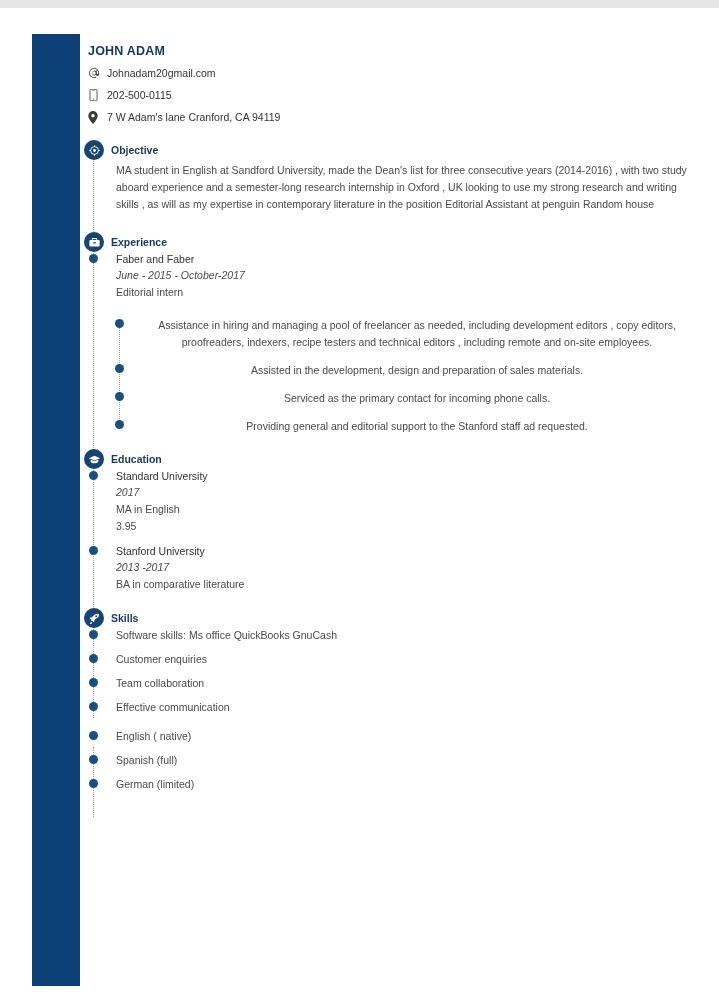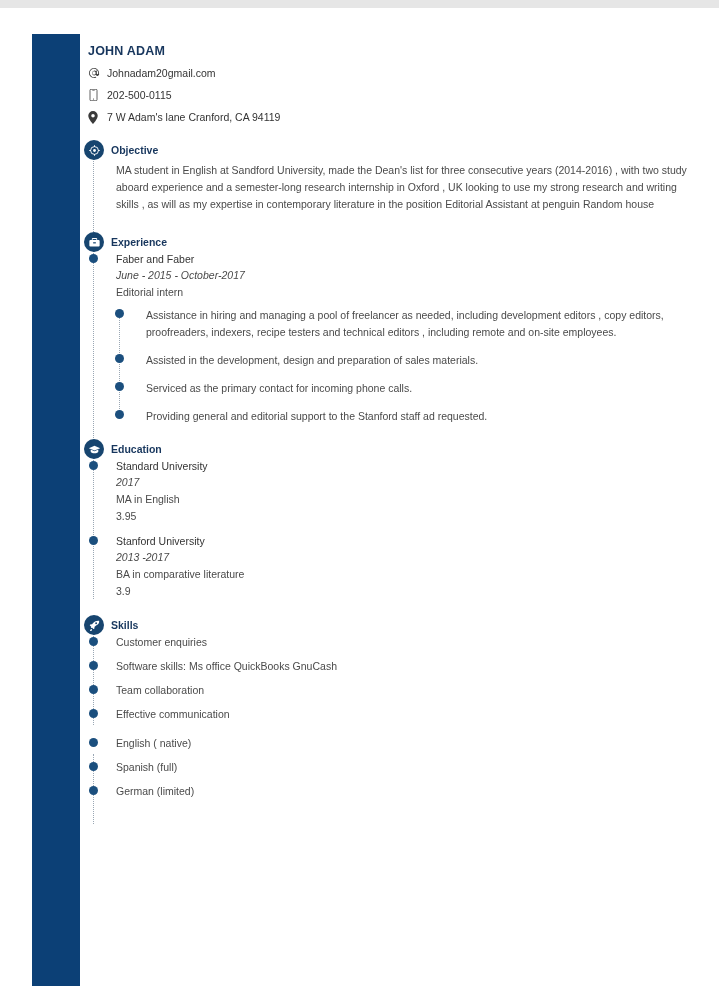--- a/index.html
+++ b/index.html
@@ -155,22 +155,23 @@
   }
   .entry-sub {
     font-size: 10.5px;
     color: #4a4a4a;
     line-height: 17px;
   }
 
   
   .sub-list {
     position: relative;
-    margin-top: 6px;
+    margin-top: 16px;
     padding-left: 30px;
+    text-align: center;
   }
   .sub-rail {
     position: absolute;
     left: 3px;
     top: 4px;
     bottom: 8px;
     width: 0;
     border-left: 1px dotted #9aa7b4;
     z-index: 1;
   }
@@ -328,44 +329,43 @@
           <div class="entry-title">Standard University</div>
           <div class="entry-date">2017</div>
           <div class="entry-sub">MA in English</div>
           <div class="entry-sub">3.95</div>
         </div>
         <div class="entry">
           <span class="dot"></span>
           <div class="entry-title">Stanford University</div>
           <div class="entry-date">2013 -2017</div>
           <div class="entry-sub">BA in comparative literature</div>
-          <div class="entry-sub">3.9</div>
         </div>
       </div>
     </div>
 
     <div class="section" style="margin-top:15px;">
       <div class="rail" style="height:92px;"></div>
       <div class="sec-head">
         <span class="sec-icon">
           <svg width="13" height="13" viewBox="0 0 24 24" fill="#ffffff">
             <path d="M20.5 3.2c-4.3-.5-8 1-11 4.3l-2 2.2-3.3.5a1 1 0 0 0-.6 1.7l2.3 2.3-.6 2.4 2.4-.6 2.3 2.3a1 1 0 0 0 1.7-.6l.5-3.3 2.2-2C20.7 9.4 21 5.7 20.5 3.2zM15 9.6a1.7 1.7 0 1 1 1.7-1.7A1.7 1.7 0 0 1 15 9.6z"></path>
             <path d="M5 18.8c-.8.8-1.2 2.6-1.3 3.5 1-.1 2.7-.5 3.5-1.3a1.6 1.6 0 0 0-2.2-2.2z"></path>
           </svg>
         </span>
         <span class="sec-title">Skills</span>
       </div>
       <div class="sec-body">
         <div class="line-item tight">
           <span class="dot"></span>
+          <div class="line-text">Software skills: Ms office QuickBooks GnuCash</div>
+        </div>
+        <div class="line-item tight">
+          <span class="dot"></span>
           <div class="line-text">Customer enquiries</div>
-        </div>
-        <div class="line-item tight">
-          <span class="dot"></span>
-          <div class="line-text">Software skills: Ms office QuickBooks GnuCash</div>
         </div>
         <div class="line-item tight">
           <span class="dot"></span>
           <div class="line-text">Team collaboration</div>
         </div>
         <div class="line-item tight">
           <span class="dot"></span>
           <div class="line-text">Effective communication</div>
         </div>
       </div>

